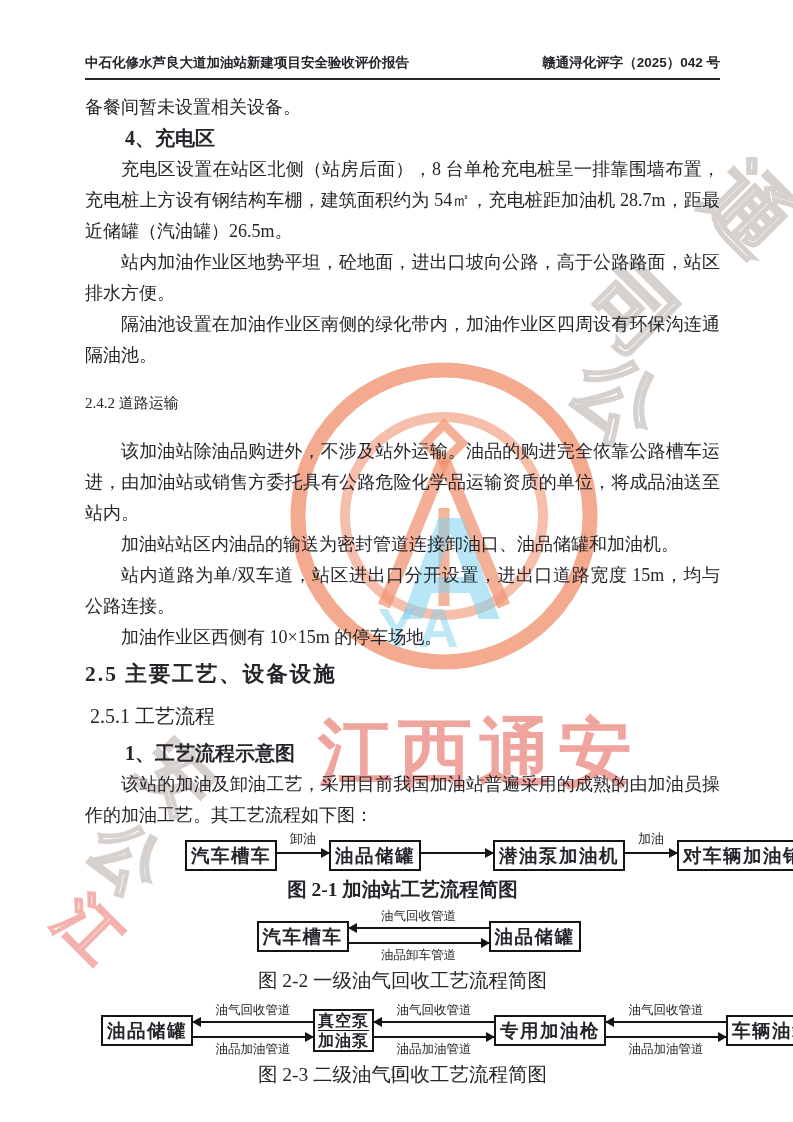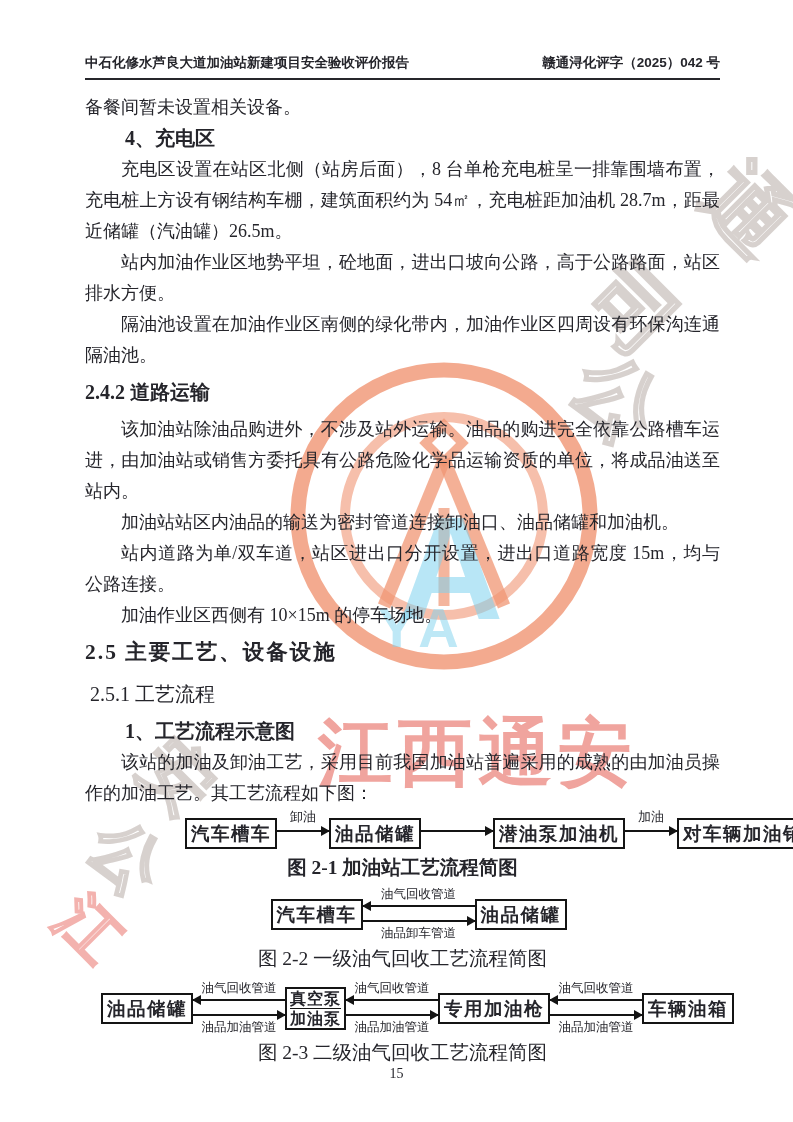--- a/index.html
+++ b/index.html
@@ -19,39 +19,39 @@
   .wm-ro{position:absolute;font-family:"DejaVu Sans","Liberation Sans",sans-serif;font-weight:bold;
         color:transparent;-webkit-text-stroke:2px rgba(228,85,75,.45);transform:rotate(45deg);line-height:1;}
   
   .content{position:relative;z-index:1;padding:54px 73px 0 85px;}
   .hdr{display:flex;justify-content:space-between;align-items:center;
        font-family:"Liberation Sans","DejaVu Sans",sans-serif;font-weight:bold;font-size:13.5px;
        padding-bottom:6px;border-bottom:2px solid #26262b;margin-bottom:12px;}
   p.body{font-size:18px;line-height:31px;text-indent:2em;text-align:justify;margin:0;}
   p.body.noind{text-indent:0;}
   .h-num{font-size:20px;font-weight:bold;text-indent:2em;line-height:31px;margin:0;}
-  .h-sec{font-size:20px;font-weight:bold;line-height:35px;margin:4px 0;}
+  .h-sec{font-size:15px;font-weight:normal;line-height:35px;margin:15px 0;}
   .h-big{font-size:21.5px;font-weight:bold;line-height:40px;margin:1px 0;letter-spacing:2px;}
   .h-sub{font-size:20px;font-weight:normal;line-height:34px;margin:5px;}
   
   .fbox{border:2px solid #141414;font-weight:bold;font-size:18.5px;padding:1px 4px;white-space:nowrap;
         letter-spacing:1.5px;flex:none;background:transparent;}
   .fbox.two{display:flex;flex-direction:column;align-items:center;font-size:16px;line-height:19px;padding:0 3px;letter-spacing:1px;}
   .fbox.two .cell2{border-top:1.8px solid #141414;width:100%;text-align:center;}
   .arr{position:absolute;left:0;right:0;height:1.8px;background:#141414;}
   .arr-r::after{content:"";position:absolute;right:-1px;top:-4.2px;width:0;height:0;
         border-top:5px solid transparent;border-bottom:5px solid transparent;border-left:9px solid #141414;}
   .arr-l::before{content:"";position:absolute;left:-1px;top:-4.2px;width:0;height:0;
         border-top:5px solid transparent;border-bottom:5px solid transparent;border-right:9px solid #141414;}
   .slink{position:relative;width:52px;height:36px;flex:none;transform:translateY(-7px);}
   .slink .slbl{position:absolute;top:0;left:50%;transform:translateX(-50%);font-size:13px;white-space:nowrap;
         font-family:"Liberation Sans",sans-serif;}
   .slink .arr{top:22px;}
   .slink.plain{width:72px;}
-  .dlink{position:relative;height:56px;flex:none;}
+  .dlink{position:relative;height:56px;flex:none;padding-left:28px;}
   .dlink .dlbl{position:absolute;left:50%;transform:translateX(-50%);font-size:12.5px;white-space:nowrap;
         font-family:"Liberation Sans",sans-serif;}
   .dlink .tl{top:0;}
   .dlink .bl{bottom:0;}
   .dlink .a1{top:19px;}
   .dlink .a2{top:34px;}
   .d1row{display:flex;align-items:center;margin:6px 0 0 100px;}
   .d2row{display:flex;align-items:center;justify-content:center;transform:translateX(16px);margin-top:2px;}
   .d3row{display:flex;align-items:center;margin:8px 0 0 16px;}
   .cap{text-align:center;font-size:19.5px;margin:3px 0 5px;}

